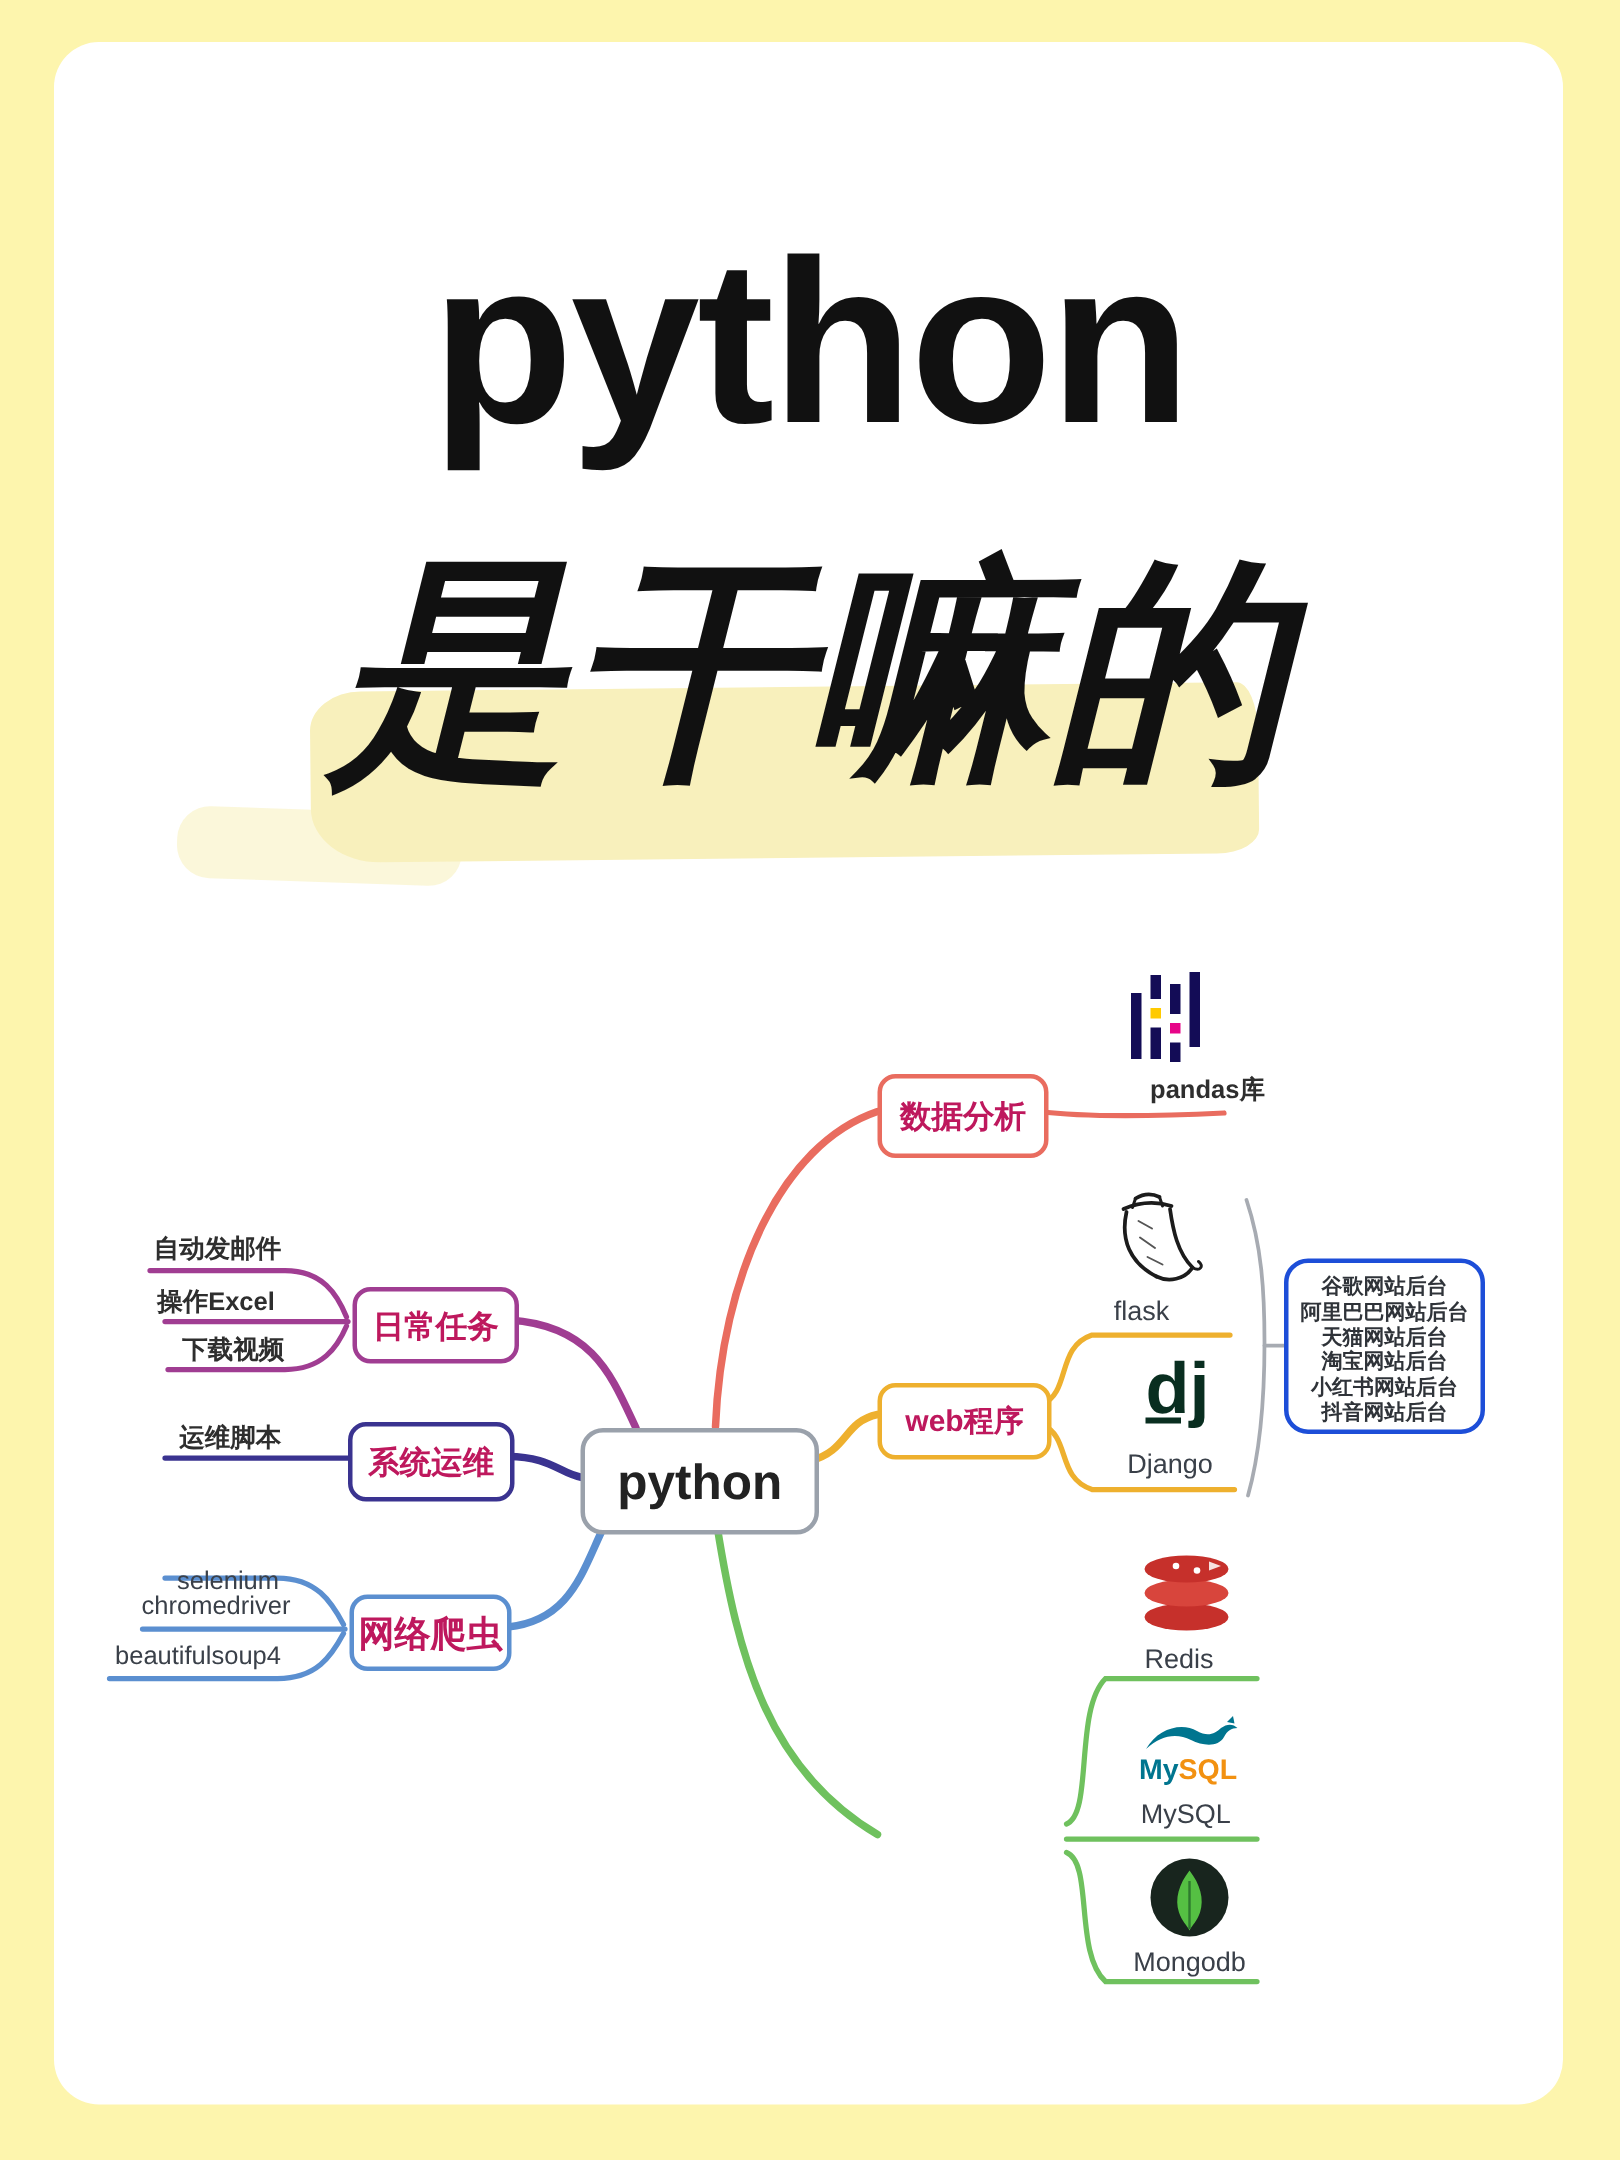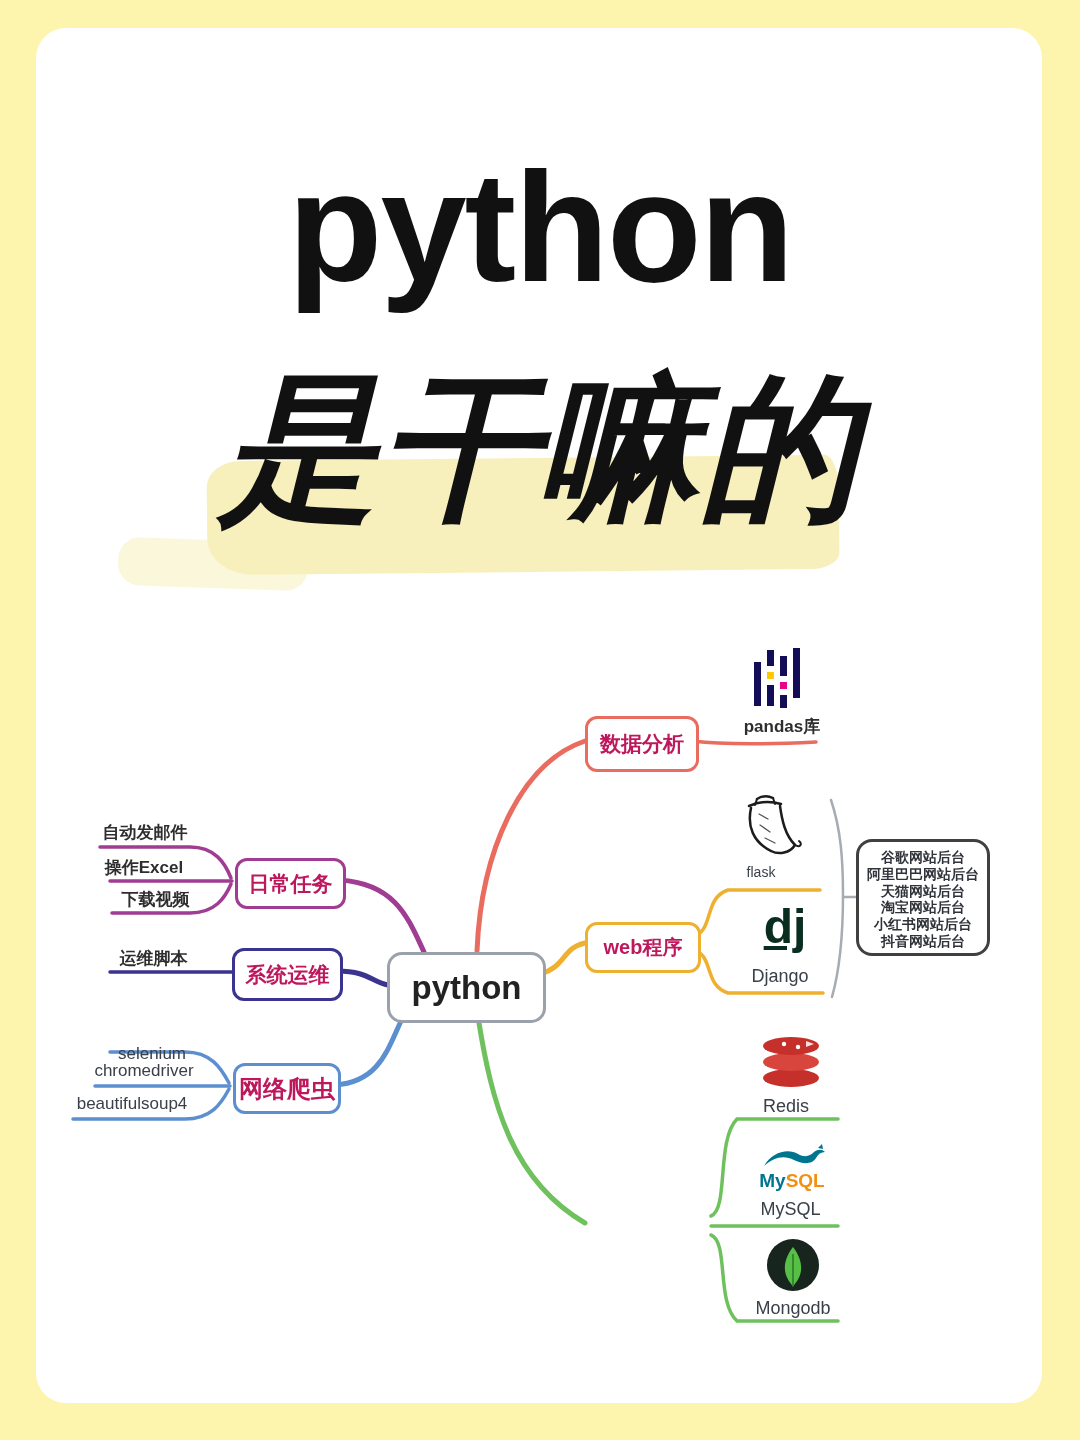--- a/index.html
+++ b/index.html
@@ -48,21 +48,21 @@
   .node-crawler{left:233px;top:1063px;width:102px;height:45px;border-color:#5b8fd0;font-size:24px;}
   .node-data{left:585px;top:716px;width:108px;height:50px;border-color:#e96c5f;font-size:21px;}
   .node-web{left:585px;top:922px;width:110px;height:45px;border-color:#eeb02e;font-size:20px;}
   .node-db{left:585px;top:1201px;width:126px;height:49px;border-color:#6fc15e;font-size:20px;}
   .leaf{
     position:absolute;text-align:center;color:#3a4049;font-size:17px;z-index:6;
   }
   .leaf.cjk{font-weight:600;color:#2e2e2e;}
   .callout{
     position:absolute;left:856px;top:839px;width:134px;height:117px;
-    box-sizing:border-box;border:3px solid #404040;border-radius:16px;
+    box-sizing:border-box;border:3px solid #1d4ed8;border-radius:16px;
     padding:7px 2px;z-index:6;background:#fff;
     font-size:14px;font-weight:700;color:#2f3339;text-align:center;line-height:16.8px;
   }
   .icon{position:absolute;z-index:6;}
   .django-text{font-weight:800;font-size:48px;color:#092e20;line-height:62px;text-align:center;width:100%;text-decoration:underline;}
   .mysql-word{position:absolute;left:0;top:30px;width:100%;text-align:center;font-weight:700;font-size:19px;letter-spacing:0;}
   .mysql-word .my{color:#00758f;}
   .mysql-word .sql{color:#f29111;}
 </style>
 </head>
@@ -131,22 +131,22 @@
   <div class="node node-web">web程序</div>
 
   <div class="leaf cjk" style="left:95px;top:821px;width:100px;">自动发邮件</div>
   <div class="leaf cjk" style="left:94px;top:856px;width:100px;text-align:center;">操作Excel</div>
   <div class="leaf cjk" style="left:108px;top:888px;width:95px;">下载视频</div>
   <div class="leaf cjk" style="left:106px;top:947px;width:95px;">运维脚本</div>
   <div class="leaf" style="left:112px;top:1028px;width:80px;margin-top:16px;">selenium</div>
   <div class="leaf" style="left:88px;top:1061px;width:112px;">chromedriver</div>
   <div class="leaf" style="left:68px;top:1094px;width:128px;">beautifulsoup4</div>
 
-  <div class="leaf cjk" style="left:740px;top:715px;width:84px;">pandas库</div>
-  <div class="leaf" style="left:726px;top:864px;width:70px;font-size:14px;">flask</div>
+  <div class="leaf cjk" style="left:763px;top:715px;width:84px;">pandas库</div>
+  <div class="leaf" style="left:726px;top:864px;width:70px;font-size:18px;">flask</div>
   <div class="leaf" style="left:740px;top:966px;width:80px;font-size:18px;">Django</div>
   <div class="leaf" style="left:746px;top:1096px;width:80px;font-size:18px;">Redis</div>
   <div class="leaf" style="left:748px;top:1199px;width:85px;font-size:18px;">MySQL</div>
   <div class="leaf" style="left:748px;top:1298px;width:90px;font-size:18px;">Mongodb</div>
 
   <div class="callout">
     <div>谷歌网站后台</div>
     <div>阿里巴巴网站后台</div>
     <div>天猫网站后台</div>
     <div>淘宝网站后台</div>

